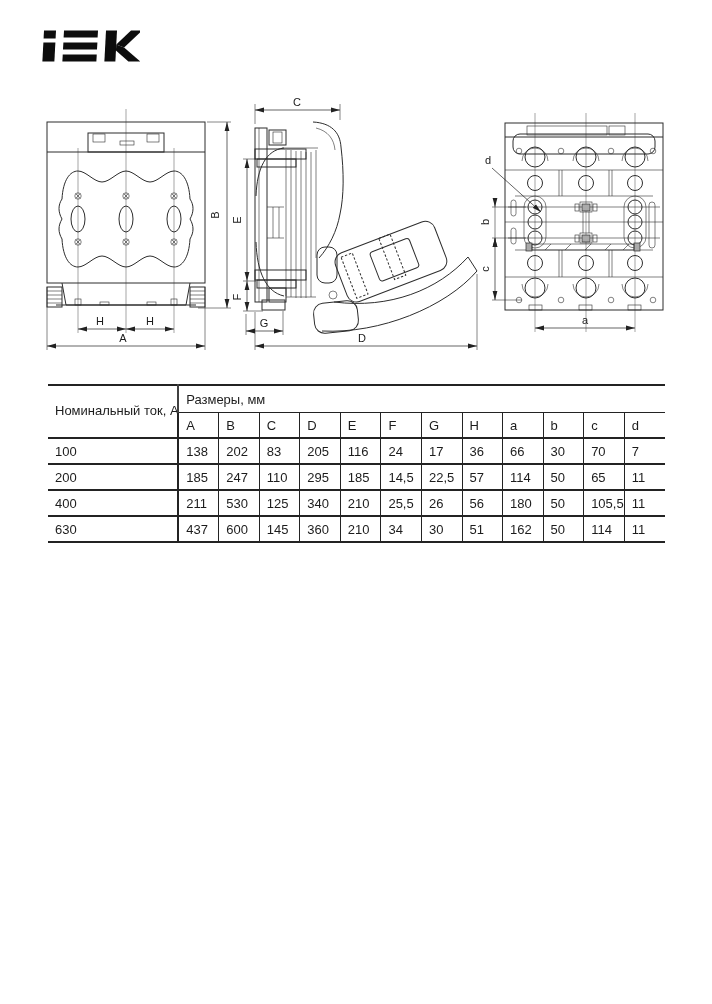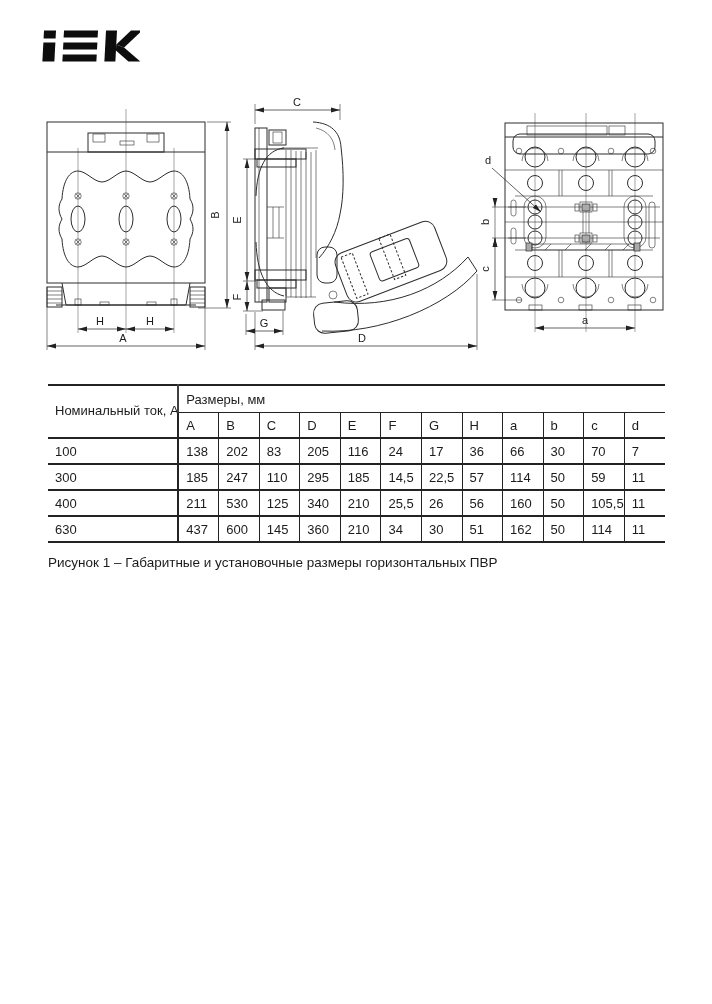--- a/index.html
+++ b/index.html
@@ -305,45 +305,45 @@
         <td class="v">116</td>
         <td class="v">24</td>
         <td class="v">17</td>
         <td class="v">36</td>
         <td class="v">66</td>
         <td class="v">30</td>
         <td class="v">70</td>
         <td class="v">7</td>
       </tr>
       <tr>
-        <td>300</td>
+        <td>200</td>
         <td class="vA">185</td>
         <td class="v">247</td>
         <td class="v">110</td>
         <td class="v">295</td>
         <td class="v">185</td>
         <td class="v">14,5</td>
         <td class="v">22,5</td>
         <td class="v">57</td>
         <td class="v">114</td>
         <td class="v">50</td>
-        <td class="v">59</td>
+        <td class="v">65</td>
         <td class="v">11</td>
       </tr>
       <tr>
         <td>400</td>
         <td class="vA">211</td>
         <td class="v">530</td>
         <td class="v">125</td>
         <td class="v">340</td>
         <td class="v">210</td>
         <td class="v">25,5</td>
         <td class="v">26</td>
         <td class="v">56</td>
-        <td class="v">160</td>
+        <td class="v">180</td>
         <td class="v">50</td>
         <td class="v">105,5</td>
         <td class="v">11</td>
       </tr>
       <tr>
         <td>630</td>
         <td class="vA">437</td>
         <td class="v">600</td>
         <td class="v">145</td>
         <td class="v">360</td>
@@ -352,15 +352,14 @@
         <td class="v">30</td>
         <td class="v">51</td>
         <td class="v">162</td>
         <td class="v">50</td>
         <td class="v">114</td>
         <td class="v">11</td>
       </tr>
     </tbody>
   </table>
 
-  <p class="caption">Рисунок 1 – Габаритные и установочные размеры горизонтальных ПВР</p>
 
 </div>
 
 </body></html>

